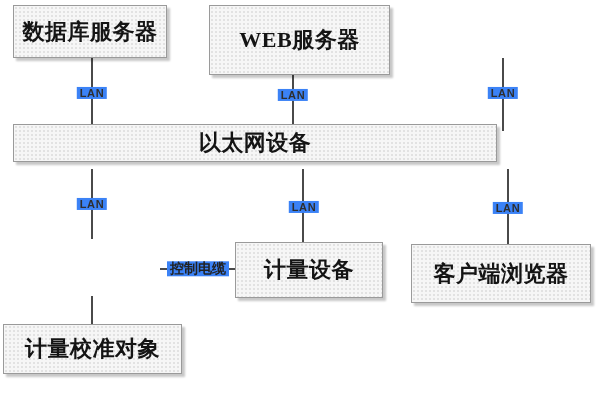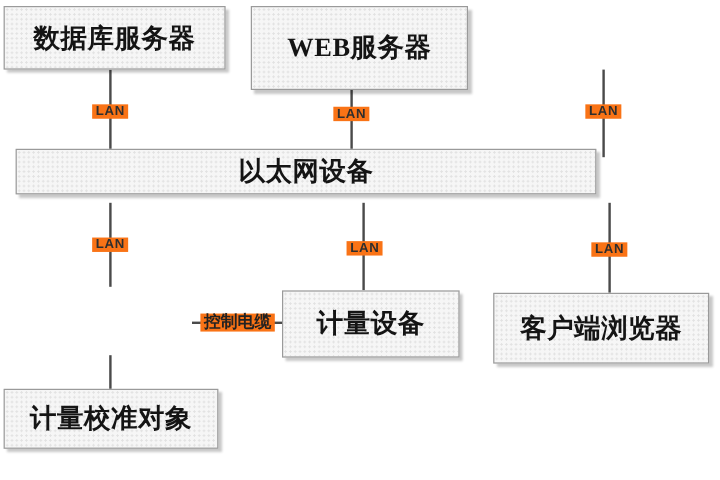--- a/index.html
+++ b/index.html
@@ -16,21 +16,21 @@
     box-shadow:3px 3px 2px rgba(0,0,0,0.22);
     font-weight:bold;font-size:22px;color:#141414;
     white-space:nowrap;box-sizing:border-box;
     letter-spacing:0.5px;
   }
   .node.small-text{font-size:20px;letter-spacing:0;}
   .vline{position:absolute;width:1.5px;margin-left:-0.75px;background:#4a4a4a;}
   .hline{position:absolute;height:1.5px;margin-top:-0.75px;background:#4a4a4a;}
   .edge-label{
     position:absolute;transform:translate(-50%,-50%);
-    background:#f97316;padding:0 3px;line-height:1.1;white-space:nowrap;
+    background:#3b82f6;padding:0 3px;line-height:1.1;white-space:nowrap;
   }
   .edge-label.lan{
     font-family:"Liberation Sans","DejaVu Sans",sans-serif;
     font-size:11px;font-weight:bold;letter-spacing:0.6px;color:#2e2e2e;
   }
   .edge-label.cable{
     font-family:Liberation Serif, serif;
     font-size:14px;font-weight:bold;color:#222222;
   }
 </style>
@@ -49,20 +49,20 @@
   <div class="hline" style="left:160px;top:269px;width:75px"></div>
 
   <span class="edge-label lan" style="left:92px;top:93px">LAN</span>
   <span class="edge-label lan" style="left:293px;top:95px">LAN</span>
   <span class="edge-label lan" style="left:503px;top:93px">LAN</span>
   <span class="edge-label lan" style="left:92px;top:204px">LAN</span>
   <span class="edge-label lan" style="left:304px;top:207px">LAN</span>
   <span class="edge-label lan" style="left:508px;top:208px">LAN</span>
   <span class="edge-label cable" style="left:198px;top:269px">控制电缆</span>
 
-  <div class="node" style="left:3px;top:5px;width:185px;height:53px">数据库服务器</div>
+  <div class="node" style="left:13px;top:5px;width:154px;height:53px">数据库服务器</div>
   <div class="node" style="left:209px;top:5px;width:181px;height:70px">WEB服务器</div>
   <div class="node" style="left:13px;top:124px;width:484px;height:38px">以太网设备</div>
   <div class="node" style="left:235px;top:242px;width:148px;height:56px">计量设备</div>
   <div class="node" style="left:411px;top:244px;width:180px;height:59px">客户端浏览器</div>
   <div class="node" style="left:3px;top:324px;width:179px;height:50px">计量校准对象</div>
 
 </div>
 
 </body></html>

